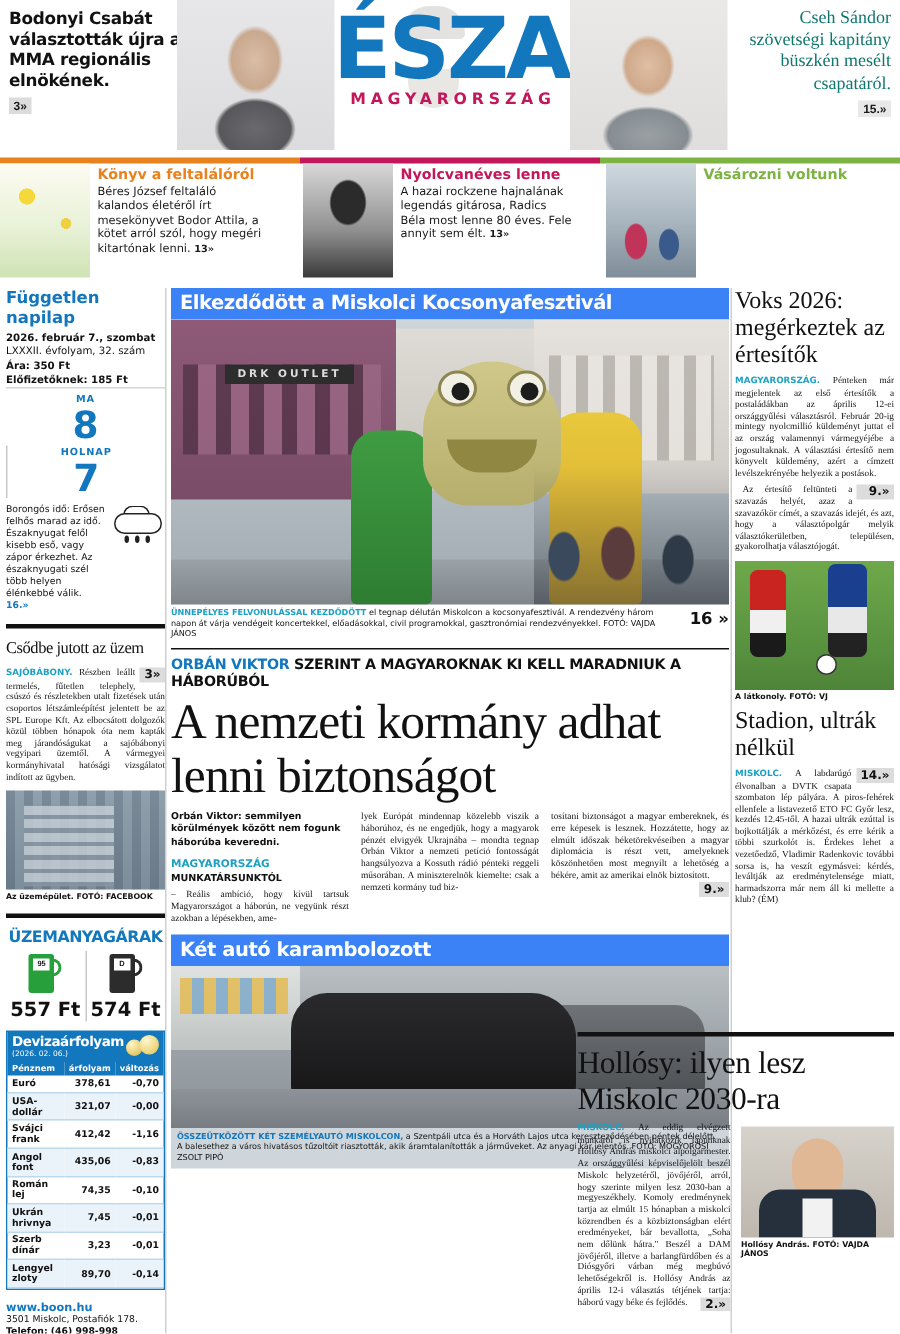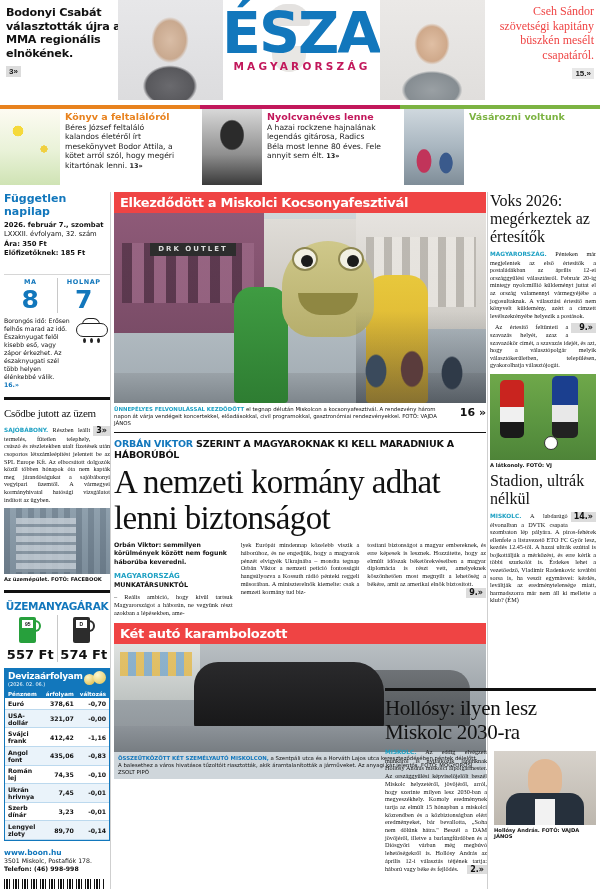--- a/index.html
+++ b/index.html
@@ -43,21 +43,21 @@
   }
   .mh-photo-r {
     position:absolute; left:380px; top:0; width:105px; height:100px;
     background:
       radial-gradient(ellipse 24px 28px at 52px 44px, #e0bfa4 0%, #cfa98b 62%, rgba(207,169,139,0) 74%),
       radial-gradient(ellipse 38px 24px at 52px 90px, #9aa0a4 0%, #868d92 70%, rgba(134,141,146,0) 80%),
       linear-gradient(180deg,#ebe9e7 0%, #e0dedc 100%);
   }
   .mh-right { position:absolute; right:6px; top:4px; width:108px; text-align:right; }
   .mh-right .teaser-txt {
-    font-family:"Liberation Serif", serif; font-size:12px; line-height:14.6px; color:#ef4444;
+    font-family:"Liberation Serif", serif; font-size:12px; line-height:14.6px; color:#0f766e;
   }
 
   
   .strip { position:absolute; top:105px; left:0; width:600px; height:4px; display:flex; }
   .strip i { height:4px; display:block; }
   .teaser-row { position:absolute; top:109px; left:0; width:600px; height:78px; display:flex; gap:6px; }
   .teaser { display:flex; height:76px; }
   .teaser .thumb { width:60px; height:76px; flex:0 0 60px; }
   .teaser .txt { padding:2px 5px 0 5px; width:125px; }
   .teaser h4 {
@@ -93,21 +93,21 @@
   .col-right{ position:absolute; left:490px; top:0; width:106px; }
   .vline { position:absolute; top:0; width:1px; background:#cfcfcf; }
 
   .kicker-blue {
     font-family:"DejaVu Sans", sans-serif; font-weight:bold; font-size:11px;
     color:#1277bc; margin-bottom:3px;
   }
   .meta-lines { font-family:"DejaVu Sans", sans-serif; font-size:6.8px; line-height:9.3px; color:#111; font-weight:bold; }
   .meta-lines .thin { font-weight:normal; }
 
-  .weather { display:flex; margin-top:16px; border-top:1px solid #d6d6d6; padding-top:3px; }
+  .weather { display:flex; margin-top:0; border-top:1px solid #d6d6d6; padding-top:3px;flex-direction:column; }
   .wcell { flex:1; text-align:center; }
   .wcell.sep { border-left:1px solid #c8c8c8; }
   .wlab { font-family:"DejaVu Sans", sans-serif; font-weight:bold; font-size:6.5px; color:#1277bc; letter-spacing:0.6px; }
   .wval { font-family:"DejaVu Sans", sans-serif; font-weight:bold; font-size:25px; color:#1277bc; line-height:27px; }
 
   .wdesc { display:flex; gap:4px; margin-top:4px; }
   .wdesc p { font-family:"DejaVu Sans", sans-serif; font-size:6.2px; line-height:8px; color:#111; flex:1; }
   .wdesc .pn { color:#1277bc; font-weight:bold; }
   .cloud-ic { width:36px; height:30px; position:relative; flex:0 0 36px; }
   .cloud-ic .c1 { position:absolute; left:2px; top:6px; width:32px; height:14px; border:1.3px solid #222; border-radius:9px; background:#fff; }
@@ -189,21 +189,21 @@
   .contact { margin-top:7px; }
   .contact .w { font-family:"DejaVu Sans", sans-serif; font-weight:bold; font-size:7.5px; color:#1277bc; }
   .contact p { font-family:"DejaVu Sans", sans-serif; font-size:6.2px; line-height:8.4px; color:#111; }
   .contact .b { font-weight:bold; }
   .barcode { margin-top:5px; height:28px; width:100px;
     background:repeating-linear-gradient(90deg,#111 0 1px,#fff 1px 2px,#111 2px 4px,#fff 4px 5px,#111 5px 6px,#fff 6px 9px);
   }
 
   
   .blue-bar {
-    background:#ef4444; color:#fff; font-family:"DejaVu Sans", sans-serif;
+    background:#3b82f6; color:#fff; font-family:"DejaVu Sans", sans-serif;
     font-weight:bold; font-size:13px; padding:3px 6px; letter-spacing:-0.3px;
   }
   .ph-festival {
     height:190px; position:relative; overflow:hidden;
     background:linear-gradient(180deg,#cfd6da 0%, #b9c2c8 42%, #9fa9b0 100%);
   }
   .ph-festival .bldg-l { position:absolute; left:0; top:0; width:150px; height:120px; background:linear-gradient(180deg,#8e5a78 0%, #7a4c67 100%); }
   .ph-festival .bldg-l::after { content:""; position:absolute; left:8px; top:30px; width:132px; height:60px; background:repeating-linear-gradient(90deg,#4b2e41 0 10px,#9d6a88 10px 22px); opacity:.7; }
   .ph-festival .shop { position:absolute; left:36px; top:30px; width:86px; height:13px; background:#2d2d2d; color:#ddd; font-size:7px; font-weight:bold; text-align:center; line-height:13px; letter-spacing:2px; font-family:"DejaVu Sans",sans-serif; }
   .ph-festival .bldg-r { position:absolute; right:0; top:0; width:130px; height:116px; background:linear-gradient(180deg,#e6e3df 0%, #cfccc6 100%); }

